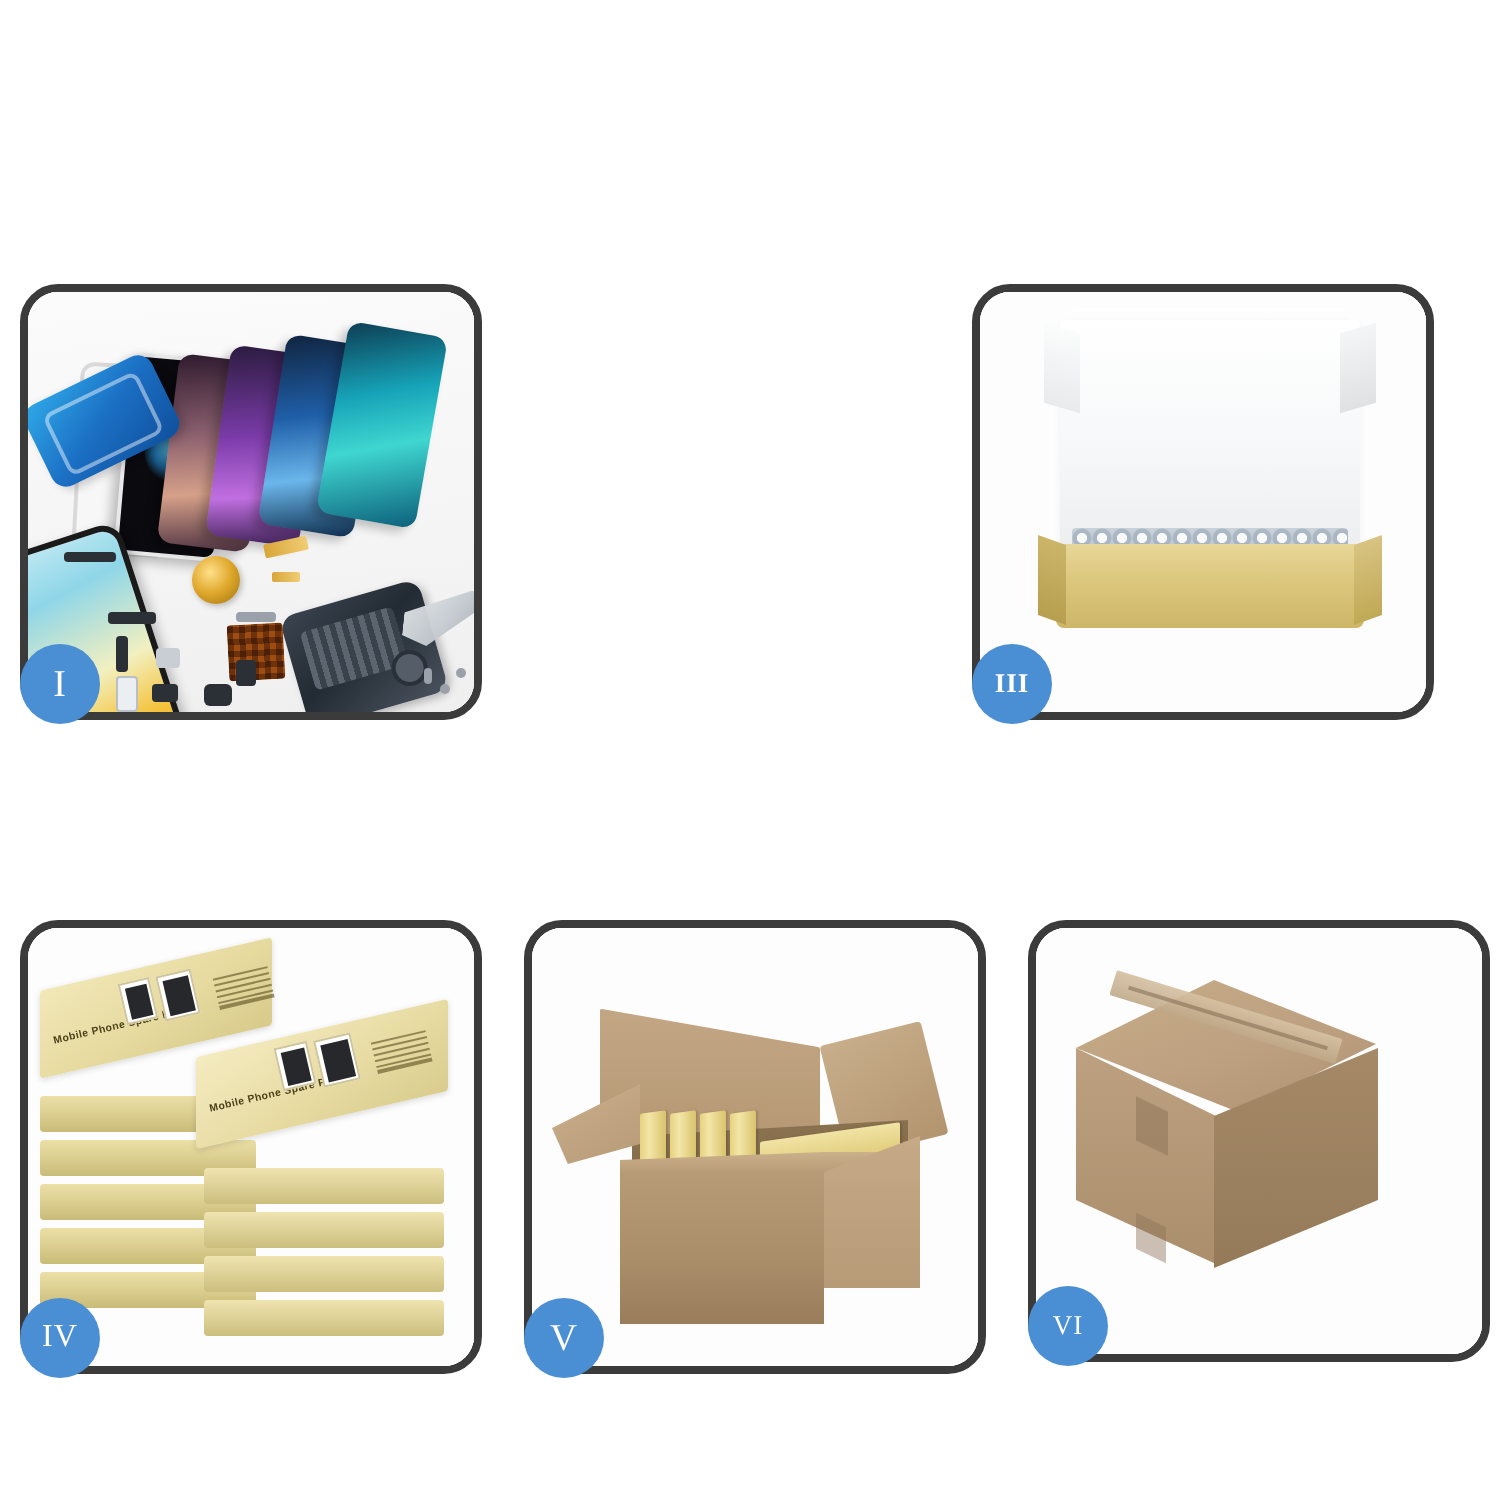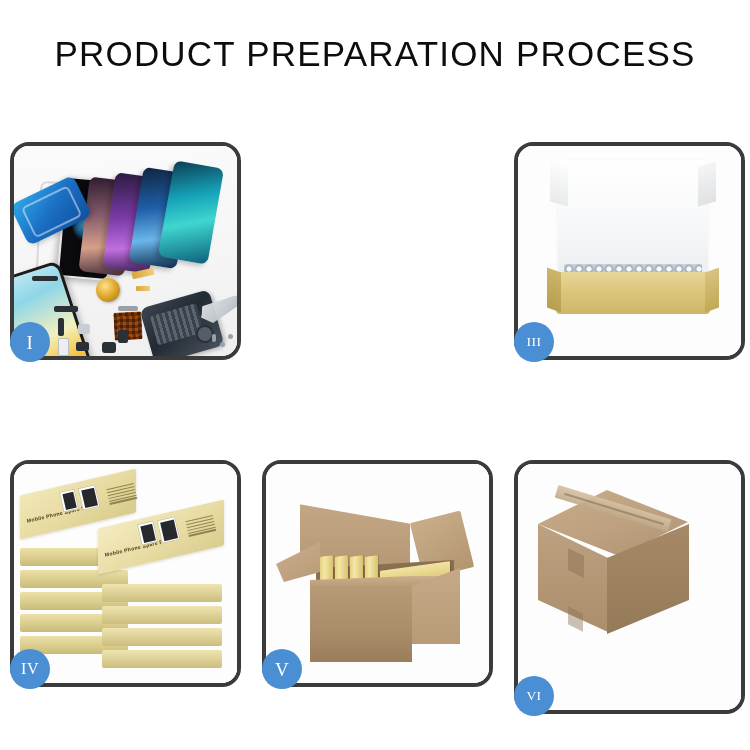--- a/index.html
+++ b/index.html
@@ -37,24 +37,24 @@
     overflow:visible;
   }
   .panel .clip{
     position:absolute;inset:0;
     border-radius:15px;
     overflow:hidden;
     background:#fdfdfd;
   }
   .p1{left:0px;  top:0px;}
   .p2{left:252px;top:0px;}
-  .p3{left:504px;top:0px;}
+  .p3{left:476px;top:0px;font-weight:bold;}
   .p4{left:0px;  top:318px;height:227px;}
   .p5{left:252px;top:318px;height:227px;}
-  .p6{left:504px;top:318px;height:254px;}
+  .p6{left:504px;top:318px;height:221px;}
 
   .badge{
     position:absolute;left:-4px;bottom:-6px;
     width:40px;height:40px;border-radius:50%;
     background:#4a8ed4;
     color:#ffffff;
     display:flex;align-items:center;justify-content:center;
     font-family:"Liberation Serif","DejaVu Serif",serif;
     font-size:19px;letter-spacing:.5px;
     z-index:9;
@@ -252,21 +252,20 @@
      background:rgba(140,116,86,.5);transform:skewY(26deg);}
   .c6tab2{position:absolute;left:50px;top:146px;width:15px;height:18px;
      background:rgba(140,116,86,.45);transform:skewY(26deg);}
 </style>
 </head>
 <body>
 
 <div id="page">
 
   <div class="header">
-    <div class="title">PRODUCT PREPARATION PROCESS</div>
   </div>
 
   <div class="grid">
 
     <div class="panel p1">
       <div class="clip">
         <div class="scene1">
           <div class="ph f6"></div>
           <div class="ph f5"></div>
           <div class="ph f4"></div>

